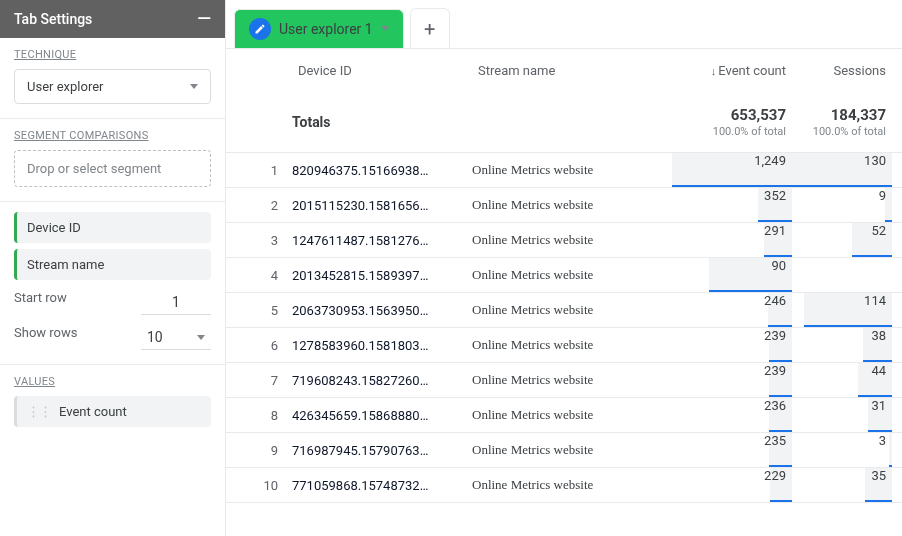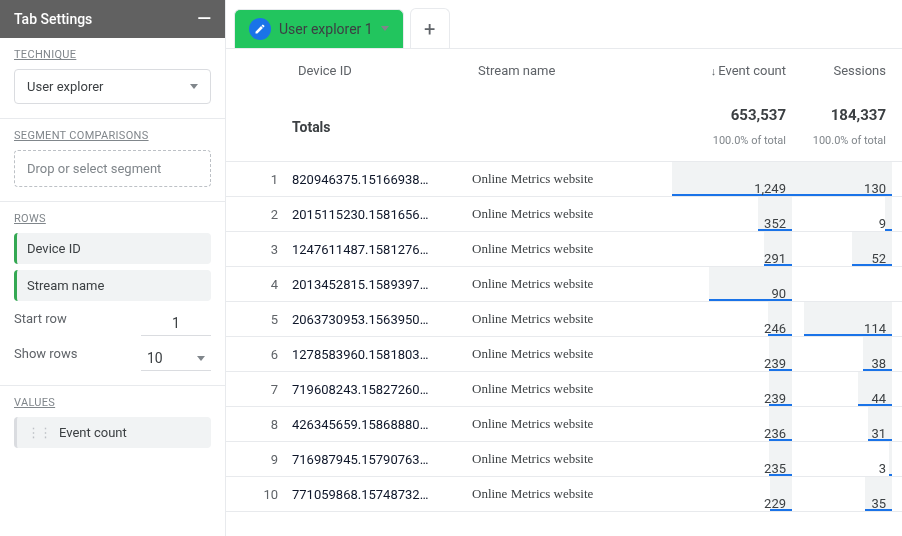--- a/index.html
+++ b/index.html
@@ -31,26 +31,26 @@
 .table { flex: 1; overflow: auto; }
 .thead, .trow, .totals { display: grid; grid-template-columns: 50px 180px 200px 120px 100px; align-items: center; }
 .thead { padding: 14px 10px 14px 16px; color: #5f6368; font-size: 13px; }
 .thead .th { padding: 0 6px; }
 .th.right { text-align: right; }
 .sort-arrow { font-size: 11px; margin-right: 2px; }
 .totals { padding: 14px 10px 14px 16px; border-bottom: 1px solid #e8eaed; }
 .totals .lbl { grid-column: 2; font-weight: 700; font-size: 14px; }
 .totals .cell { text-align: right; padding: 0 6px; }
 .totals .big { font-weight: 700; font-size: 15px; }
-.totals .sub { font-size: 11px; color: #80868b; margin-top: 10px; }
+.totals .sub { font-size: 11px; color: #80868b; margin-top: 1px; }
 .trow { padding: 0 10px 0 16px; border-bottom: 1px solid #e8eaed; font-size: 13px; height: 35px; }
 .trow .idx { text-align: right; padding-right: 14px; color: #5f6368; }
 .trow .link { color: #0f172a; cursor: pointer; white-space: nowrap; overflow: hidden; text-overflow: ellipsis; padding-right: 10px; }
 .trow .txt { color: #3c4043; font-family: Liberation Serif, serif; }
-.barcell { position: relative; height: 100%; display: flex; align-items: flex-end; justify-content: flex-end; padding-right: 6px; }
+.barcell { position: relative; height: 100%; display: flex; align-items: flex-start; justify-content: flex-end; padding-right: 6px; }
 .barcell .fill { position: absolute; right: 0; top: 0; bottom: 0; background: #f1f3f4; }
 .barcell .bline { position: absolute; right: 0; bottom: 0; height: 2px; background: #1a73e8; }
 .barcell .num { position: relative; z-index: 1; }
 </style>
 </head>
 <body>
 
 <div class="sidebar">
   <div class="sidebar-header">
     <span>Tab Settings</span>
@@ -66,21 +66,20 @@
   </div>
   <div class="divider"></div>
 
   <div class="section">
     <div class="section-label">SEGMENT COMPARISONS</div>
     <div class="dashed-box">Drop or select segment</div>
   </div>
   <div class="divider"></div>
 
   <div class="section">
-    <div class="section-label">ROWS</div>
     <div class="chip">
         <span>Device ID</span>
       </div>
     <div class="chip">
         <span>Stream name</span>
       </div>
     <div class="input-row">
       <span class="lbl">Start row</span>
       <span class="val">1</span>
     </div>

